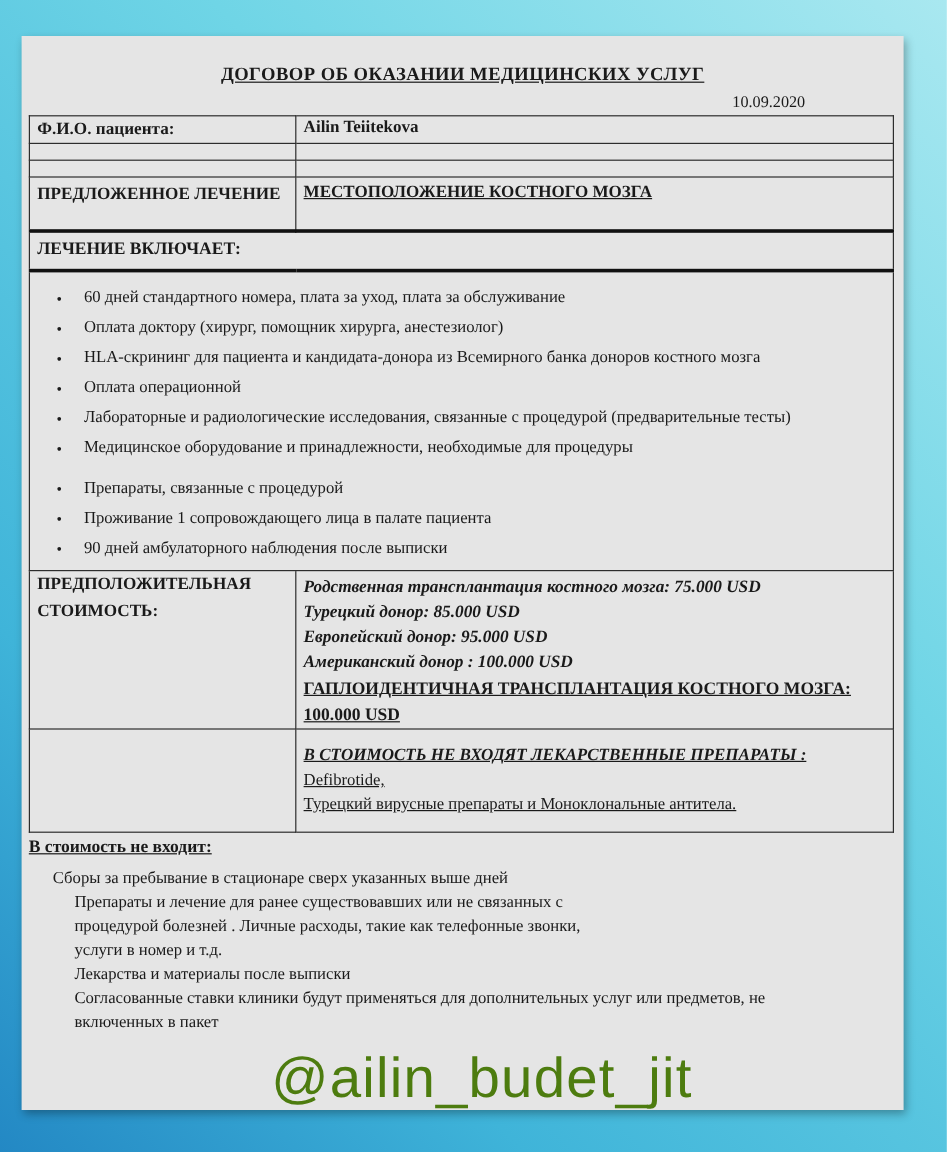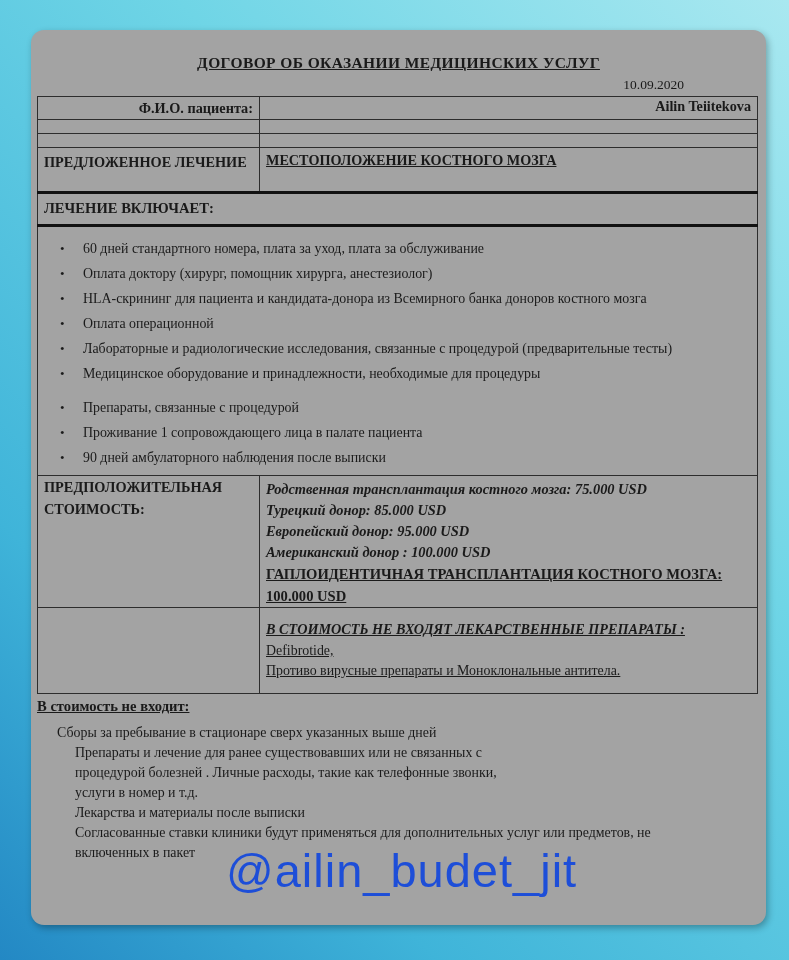--- a/index.html
+++ b/index.html
@@ -2,39 +2,39 @@
 <html><head>
 <meta charset="utf-8">
 <style>
   html,body{margin:0;padding:0;}
   body{
     width:789px;height:960px;position:relative;overflow:hidden;
     background:linear-gradient(225deg,#a9e8f0 0%,#6fd5e6 35%,#3fb4d9 75%,#2388c4 100%);
     font-family:"Liberation Serif", serif;color:#1a1a1a;
   }
   .page{
-    position:absolute;left:31px;top:30px;width:735px;height:895px;
-    background:#a3a3a3;box-shadow:2px 3px 7px rgba(0,0,0,.3);border-radius:13px;
+    position:absolute;left:18px;top:30px;width:735px;height:895px;
+    background:#e5e5e5;box-shadow:2px 3px 7px rgba(0,0,0,.3);
   }
   .title{
     margin-top:24px;text-align:center;font-weight:bold;font-size:15.5px;
     text-decoration:underline;letter-spacing:.4px;
   }
   .date{ text-align:right;padding-right:82px;font-size:13.5px;margin-top:5px; }
   table.doc{
     border-collapse:collapse;table-layout:fixed;margin-left:6px;margin-top:3px;width:720px;
   }
   table.doc td{
     border:1px solid #2d2d2d;vertical-align:top;padding:0 6px;overflow:hidden;
   }
   td.lbl{font-weight:bold;font-size:14.3px;line-height:22px;padding-top:1px;}
   td.val{font-weight:bold;font-size:14.2px;line-height:19px;padding-left:12px;}
   td.val-bottom{vertical-align:bottom;padding-bottom:7px;}
   tr.spacer td{height:13px;}
-  tr.r-fio td{height:20px;text-align:right;}
+  tr.r-fio td{height:20px;}
   tr.r-loc td{height:70px;}
   tr.r-doc td{height:46px;}
   tr.r-treat td{height:40px;padding-top:3px;}
   .underlined{text-decoration:underline;}
   tr.r-includes td{
     height:24px;border-top:3px solid #111;border-bottom:3px solid #111;
     text-align:left;font-weight:bold;font-size:14.6px;padding-top:6px;
   }
   tr.r-bullets td{height:236px;padding:12px 10px 0 22px;}
   .b-item{display:flex;font-size:13.9px;line-height:19px;margin-bottom:6px;}
@@ -45,23 +45,23 @@
   .cost-hl{font-weight:bold;font-size:14.6px;line-height:22px;text-decoration:underline;}
   tr.r-drugs td{height:72px;}
   .drugs-cell{padding-top:13px !important;}
   .drugs-head{font-weight:bold;font-size:14.2px;text-decoration:underline;margin-bottom:3px;font-style:italic;}
   .drugs-line{font-size:13.9px;line-height:20px;text-decoration:underline;}
   .not-included{margin:4px 10px 0 6px;}
   .ni-head{font-weight:bold;font-size:14.6px;text-decoration:underline;}
   .ni-line{font-size:13.9px;line-height:20px;margin-left:38px;}
   .ni-line.first{margin-left:20px;margin-top:8px;}
   .watermark{
-    position:absolute;left:226px;top:843px;z-index:5;
+    position:absolute;left:226px;top:870px;z-index:5;
     font-family:"Liberation Sans", sans-serif;font-size:47px;font-weight:400;
-    color:#1d4ed8;letter-spacing:1px;white-space:nowrap;
+    color:#4d7c0f;letter-spacing:1px;white-space:nowrap;
   }
 </style>
 </head>
 <body>
 
 <div class="page">
 
   <div class="title">ДОГОВОР ОБ ОКАЗАНИИ МЕДИЦИНСКИХ УСЛУГ</div>
   <div class="date">10.09.2020</div>
 
@@ -148,21 +148,21 @@
         <div class="cost-line">Американский донор : 100.000 USD</div>
         <div class="cost-hl">ГАПЛОИДЕНТИЧНАЯ ТРАНСПЛАНТАЦИЯ КОСТНОГО МОЗГА: 100.000 USD</div>
       </td>
     </tr>
 
     <tr class="r-drugs">
       <td></td>
       <td class="drugs-cell">
         <div class="drugs-head">В СТОИМОСТЬ НЕ ВХОДЯТ ЛЕКАРСТВЕННЫЕ ПРЕПАРАТЫ :</div>
         <div class="drugs-line">Defibrotide,</div>
-        <div class="drugs-line">Противо вирусные препараты и Моноклональные антитела.</div>
+        <div class="drugs-line">Турецкий вирусные препараты и Моноклональные антитела.</div>
       </td>
     </tr>
   </tbody>
     </table>
 
   <div class="not-included">
     <div class="ni-head">В стоимость не входит:</div>
     <div class="ni-line first">Сборы за пребывание в стационаре сверх указанных выше дней</div>
     <div class="ni-line">Препараты и лечение для ранее существовавших или не связанных с</div>
     <div class="ni-line">процедурой болезней . Личные расходы, такие как телефонные звонки,</div>

